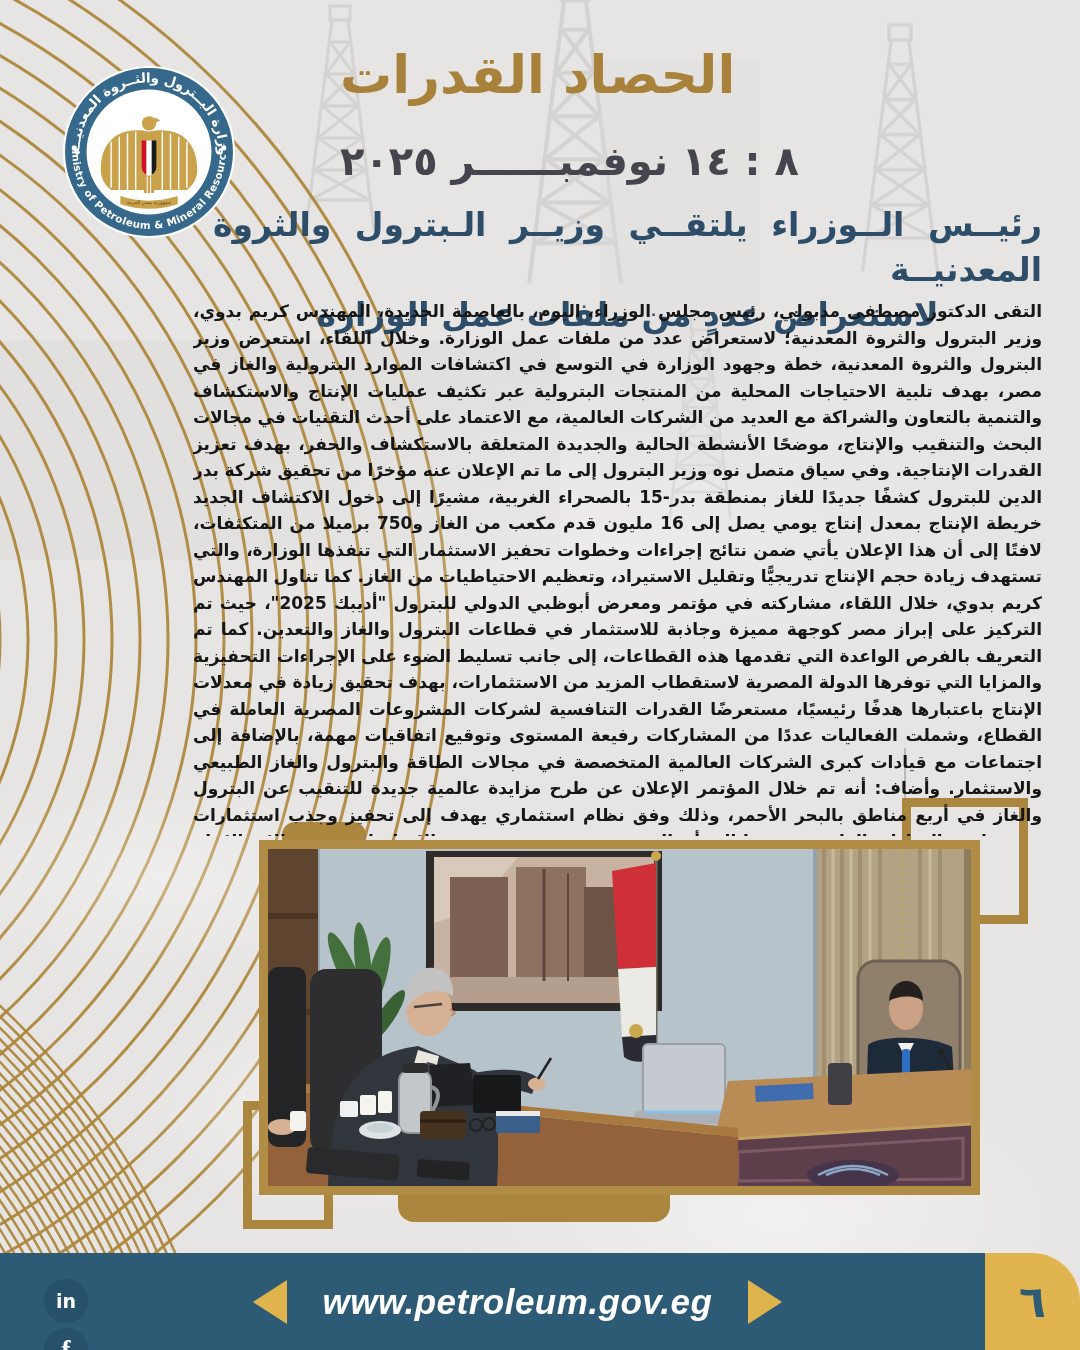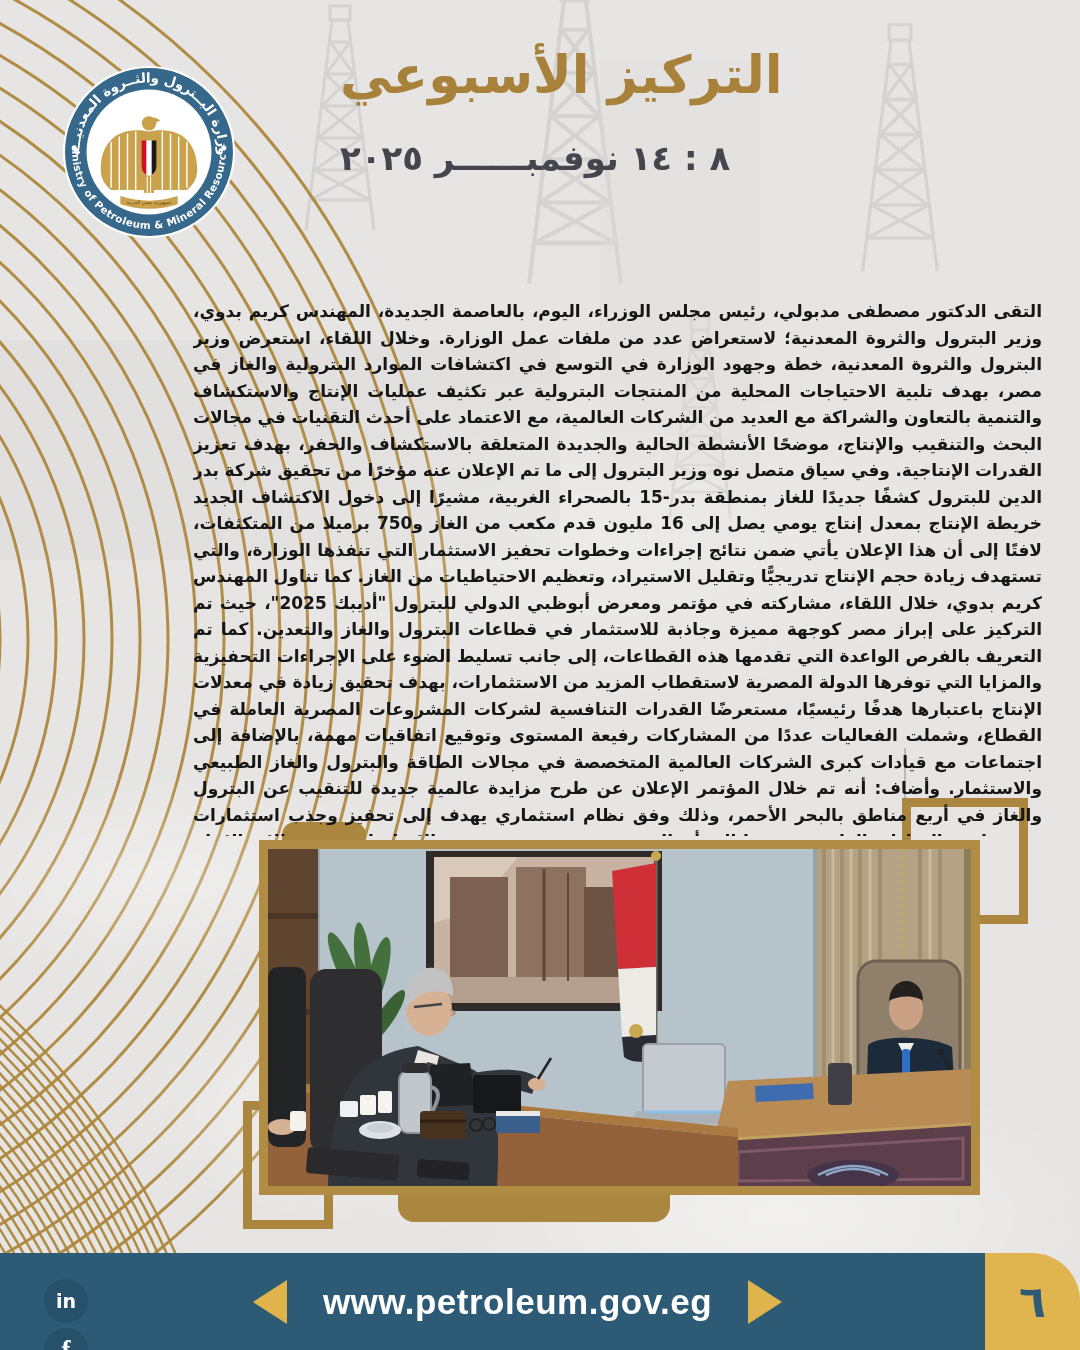--- a/index.html
+++ b/index.html
@@ -18,21 +18,21 @@
   }
   svg.bg{position:absolute;inset:0;z-index:0;}
   
   .logo{position:absolute;left:63px;top:66px;width:172px;height:172px;z-index:3;}
   .title{
     position:absolute;right:40px;top:46px;width:700px;text-align:left;z-index:3;
     color:#a8813a;font-size:52px;font-weight:bold;letter-spacing:0;line-height:1.15;
   }
   .date{
     position:absolute;right:40px;top:138px;width:700px;text-align:left;z-index:3;
-    color:#45454d;font-size:34px;font-weight:bold;
+    color:#45454d;font-size:40px;font-weight:bold;
   }
   
   .headline{position:absolute;left:213px;top:202px;width:829px;z-index:3;
     color:#2d4d68;font-weight:bold;font-size:33px;line-height:45px;}
   .headline .l1{text-align:justify;text-align-last:justify;}
   .headline .l2{text-align:center;}
   
   .body-text{
     position:absolute;left:193px;top:298px;width:849px;max-height:538px;overflow:hidden;z-index:3;
     color:#161616;font-size:17px;font-weight:bold;line-height:26.5px;
@@ -57,21 +57,21 @@
   .soc{width:44px;height:44px;border-radius:50%;background:#27506b;color:#fff;
     display:flex;align-items:center;justify-content:center;font-weight:bold;}
   .soc.in{font-size:19px;}
   .soc.fb{font-size:27px;font-family:"Liberation Serif",serif;}
   .soc.xx{font-size:22px;}
   .url-row{position:absolute;left:250px;right:200px;top:0;height:97px;direction:ltr;
     display:flex;align-items:center;justify-content:center;gap:36px;}
   .tri{width:0;height:0;border-top:22px solid transparent;border-bottom:22px solid transparent;}
   .tri.left{border-right:34px solid #dfb44c;}
   .tri.right{border-left:34px solid #dfb44c;}
-  .url{color:#fff;font-size:35px;font-weight:bold;font-family:"Liberation Sans",sans-serif;letter-spacing:.5px;}
+  .url{color:#fff;font-size:35px;font-weight:bold;font-family:"Liberation Sans",sans-serif;letter-spacing:.5px;font-style:italic;}
   .page-block{position:absolute;left:985px;top:1253px;width:95px;height:97px;background:#e0b44e;
     border-radius:0 48px 0 0;z-index:6;display:flex;align-items:center;justify-content:center;}
   .page-num{color:#2d5a75;font-size:44px;font-weight:bold;}
 </style>
 </head>
 <body>
 
 <div class="page">
 
   <svg class="bg" width="1080" height="1350" viewBox="0 0 1080 1350">
@@ -180,23 +180,27 @@
         <path d="M76,72 h16 v26 c0,6 -4,10 -8,10 c-4,0 -8,-4 -8,-10 Z" fill="none" stroke="#c9a24b" stroke-width="1.6"></path>
       </g>
       <rect x="79" y="108" width="10" height="16" fill="#c9a24b"></rect>
       <line x1="82.3" y1="108" x2="82.3" y2="124" stroke="#fff" stroke-width="1"></line>
       <line x1="85.6" y1="108" x2="85.6" y2="124" stroke="#fff" stroke-width="1"></line>
       <path d="M56,127 Q84,136 112,127 L112,135 Q84,144 56,135 Z" fill="#c9a24b"></path>
       <text x="84" y="134.5" font-size="5" text-anchor="middle" fill="#6e521c">جمهورية مصر العربية</text>
     </g>
   </svg>
 
-  <div class="title">التركيز الأسبوعي</div>
+  <div class="title">الحصاد القدرات</div>
   <div class="date">٨ : ١٤ نوفمبــــــر ٢٠٢٥</div>
 
+  <div class="headline">
+    <div class="l1">رئيــس الــوزراء يلتقــي وزيــر الـبترول والثروة المعدنيــة</div>
+    <div class="l2">لاستعراض عددٍ من ملفات عمل الوزارة</div>
+  </div>
 
   <div class="body-text" lang="ar">التقى الدكتور مصطفى مدبولي، رئيس مجلس الوزراء، اليوم، بالعاصمة الجديدة، المهندس كريم بدوي، وزير البترول والثروة المعدنية؛ لاستعراض عدد من ملفات عمل الوزارة. وخلال اللقاء، استعرض وزير البترول والثروة المعدنية، خطة وجهود الوزارة في التوسع في اكتشافات الموارد البترولية والغاز في مصر، بهدف تلبية الاحتياجات المحلية من المنتجات البترولية عبر تكثيف عمليات الإنتاج والاستكشاف والتنمية بالتعاون والشراكة مع العديد من الشركات العالمية، مع الاعتماد على أحدث التقنيات في مجالات البحث والتنقيب والإنتاج، موضحًا الأنشطة الحالية والجديدة المتعلقة بالاستكشاف والحفر، بهدف تعزيز القدرات الإنتاجية. وفي سياق متصل نوه وزير البترول إلى ما تم الإعلان عنه مؤخرًا من تحقيق شركة بدر الدين للبترول كشفًا جديدًا للغاز بمنطقة بدر-15 بالصحراء الغربية، مشيرًا إلى دخول الاكتشاف الجديد خريطة الإنتاج بمعدل إنتاج يومي يصل إلى 16 مليون قدم مكعب من الغاز و750 برميلا من المتكثفات، لافتًا إلى أن هذا الإعلان يأتي ضمن نتائج إجراءات وخطوات تحفيز الاستثمار التي تنفذها الوزارة، والتي تستهدف زيادة حجم الإنتاج تدريجيًّا وتقليل الاستيراد، وتعظيم الاحتياطيات من الغاز. كما تناول المهندس كريم بدوي، خلال اللقاء، مشاركته في مؤتمر ومعرض أبوظبي الدولي للبترول "أديبك 2025"، حيث تم التركيز على إبراز مصر كوجهة مميزة وجاذبة للاستثمار في قطاعات البترول والغاز والتعدين. كما تم التعريف بالفرص الواعدة التي تقدمها هذه القطاعات، إلى جانب تسليط الضوء على الإجراءات التحفيزية والمزايا التي توفرها الدولة المصرية لاستقطاب المزيد من الاستثمارات، بهدف تحقيق زيادة في معدلات الإنتاج باعتبارها هدفًا رئيسيًا، مستعرضًا القدرات التنافسية لشركات المشروعات المصرية العاملة في القطاع، وشملت الفعاليات عددًا من المشاركات رفيعة المستوى وتوقيع اتفاقيات مهمة، بالإضافة إلى اجتماعات مع قيادات كبرى الشركات العالمية المتخصصة في مجالات الطاقة والبترول والغاز الطبيعي والاستثمار. وأضاف: أنه تم خلال المؤتمر الإعلان عن طرح مزايدة عالمية جديدة للتنقيب عن البترول والغاز في أربع مناطق بالبحر الأحمر، وذلك وفق نظام استثماري يهدف إلى تحفيز وجذب استثمارات جديدة لهذه المناطق الواعدة، مشيرًا إلى أن المؤتمر شهد توقيع عدد من الاتفاقيات في مجالات الإنتاج والتنقيب والاستكشاف البترولي.</div>
 
   <div class="gold-tab"></div>
   <div class="gold-bar-bottom"></div>
   <div class="gold-outline-tr"></div>
   <div class="gold-outline-bl"></div>
   <div class="vline"></div>
 
   <div class="photo">

